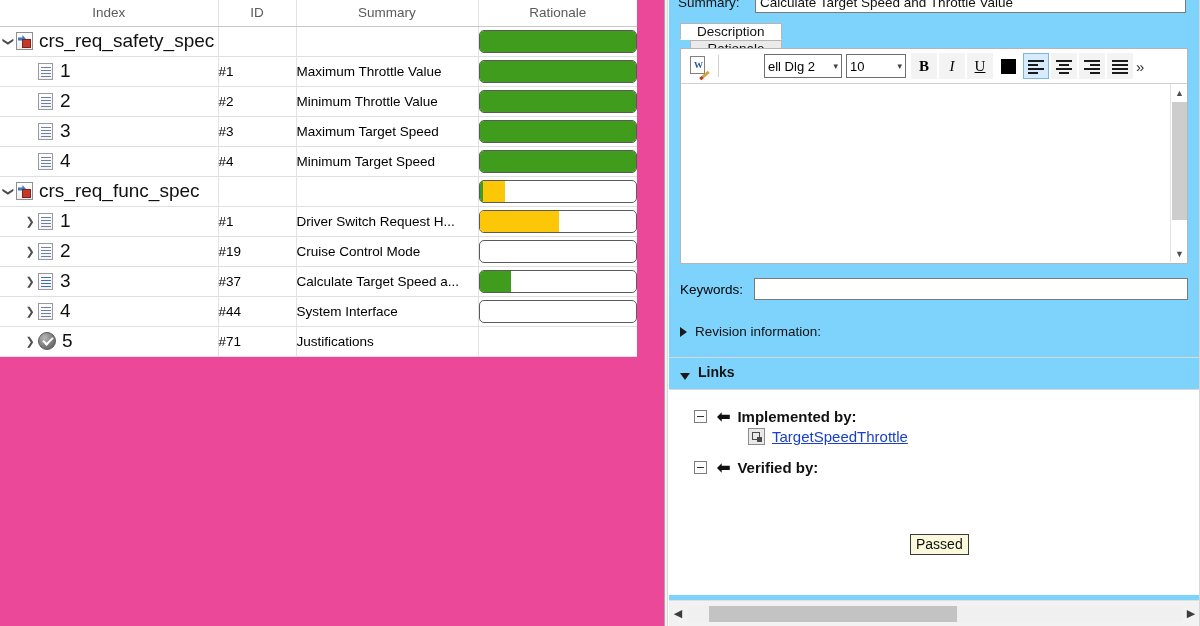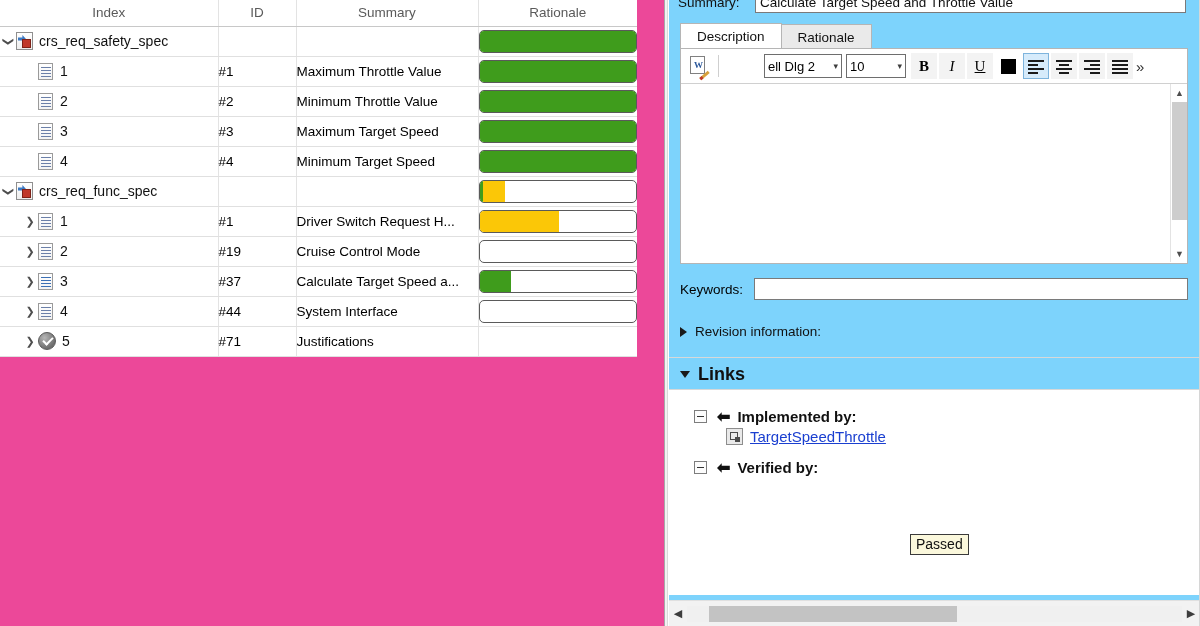--- a/index.html
+++ b/index.html
@@ -111,21 +111,21 @@
     background: radial-gradient(circle at 35% 30%, #b6b6b6, #6e6e6e 70%);
     border: 1px solid #5c5c5c;
   }
   .check-icon::after {
     content: ""; position: absolute; left: 4px; top: 4px;
     width: 8px; height: 4px;
     border-left: 2px solid #ffffff; border-bottom: 2px solid #ffffff;
     transform: rotate(-45deg);
   }
 
-  .idx-label { font-size: 14px; color: #111; }
+  .idx-label { font-size: 19px; color: #111; }
 
   
   .verbar {
     position: relative;
     height: 23px;
     border: 1.5px solid #5a5a5a;
     border-radius: 5px;
     background: #ffffff;
     overflow: hidden;
   }
@@ -156,21 +156,21 @@
   }
   #summary-label { width: 86px; padding-left: 9px; font-size: 13.5px; color: #111; }
   #summary-field {
     flex: 1; height: 22px; margin-right: 14px;
     border: 1px solid #7a7a7a; background: #ffffff;
     display: flex; align-items: center; padding-left: 4px;
     font-size: 13.5px; color: #111;
   }
 
   
-  #tabs { position: absolute; left: 11px; top: 23px; height: 26px; display: flex; align-items: flex-end; }
+  #tabs { position: absolute; left: 11px; top: 23px; height: 26px; display: flex; align-items: flex-end; flex-direction: column; }
   .tab {
     height: 25px; padding: 0 16px;
     display: flex; align-items: center;
     font-size: 13.5px; color: #111;
     border: 1px solid #b5b5b5; border-bottom: none;
     background: #eaeaea;
     margin-right: -1px;
   }
   .tab.active { background: #ffffff; border-bottom: 1px solid #ffffff; height: 26px; }
   #tabstrip-line {
@@ -290,22 +290,22 @@
                border-top: 5px solid transparent; border-bottom: 5px solid transparent;
                margin-right: 8px; }
   .tri-down  { width: 0; height: 0; border-top: 7px solid #1a1a1a;
                border-left: 5px solid transparent; border-right: 5px solid transparent;
                margin-right: 8px; }
 
   
   #links-sep { position: absolute; left: 0; top: 357px; width: 531px; height: 1px; background: #d8d8d8; }
   #links-header {
     position: absolute; left: 11px; top: 364px;
-    display: flex; align-items: center;
-    font-size: 18px; font-weight: bold; color: #111;
+    display: flex; align-items: flex-end;
+    font-size: 14px; font-weight: bold; color: #111;
   }
   #links-sep2 { position: absolute; left: 0; top: 389px; width: 531px; height: 1px; background: #d8d8d8; }
 
   #links-body {
     position: absolute; left: 0; top: 390px;
     width: 531px; height: 205px;
     background: #ffffff;
     padding-top: 18px;
   }
   .link-group-head {
@@ -320,21 +320,21 @@
   }
   .expander::before {
     content: ""; position: absolute; left: 2px; top: 5px;
     width: 7px; height: 1px; background: #333;
   }
   .arrow-left {
     margin-right: 7px; font-size: 16px; color: #111; line-height: 1;
   }
   .link-item {
     display: flex; align-items: center;
-    margin-left: 57px; margin-bottom: 14px;
+    margin-left: 79px; margin-bottom: 14px;
   }
   .link-text {
     font-size: 15px; color: #1a3fd0; text-decoration: underline;
     white-space: nowrap;
   }
   .impl-icon {
     position: relative; width: 17px; height: 17px; min-width: 17px; margin-right: 7px;
     background: #e9e9e9; border: 1px solid #8d8d8d;
   }
   .impl-icon::before {

